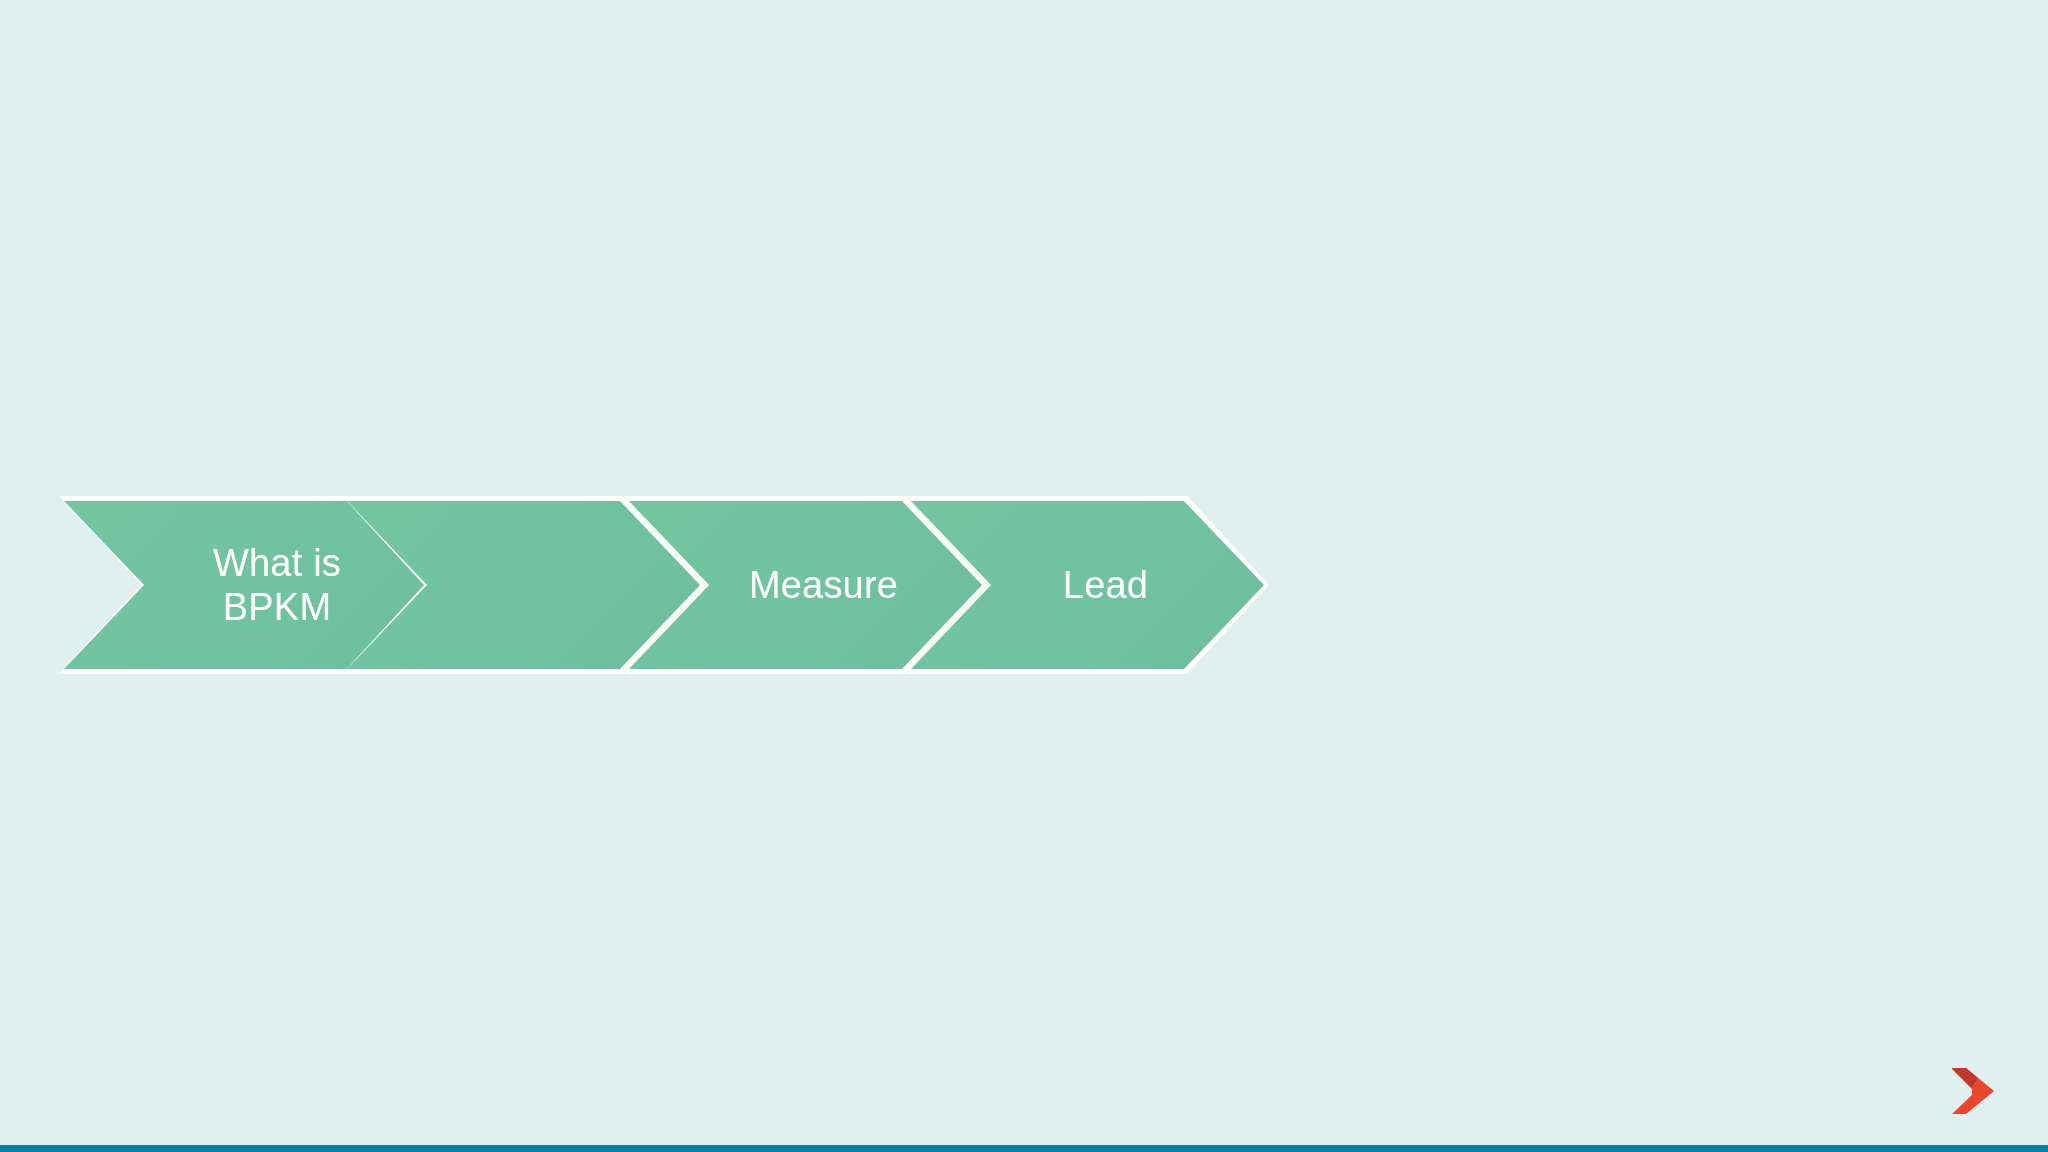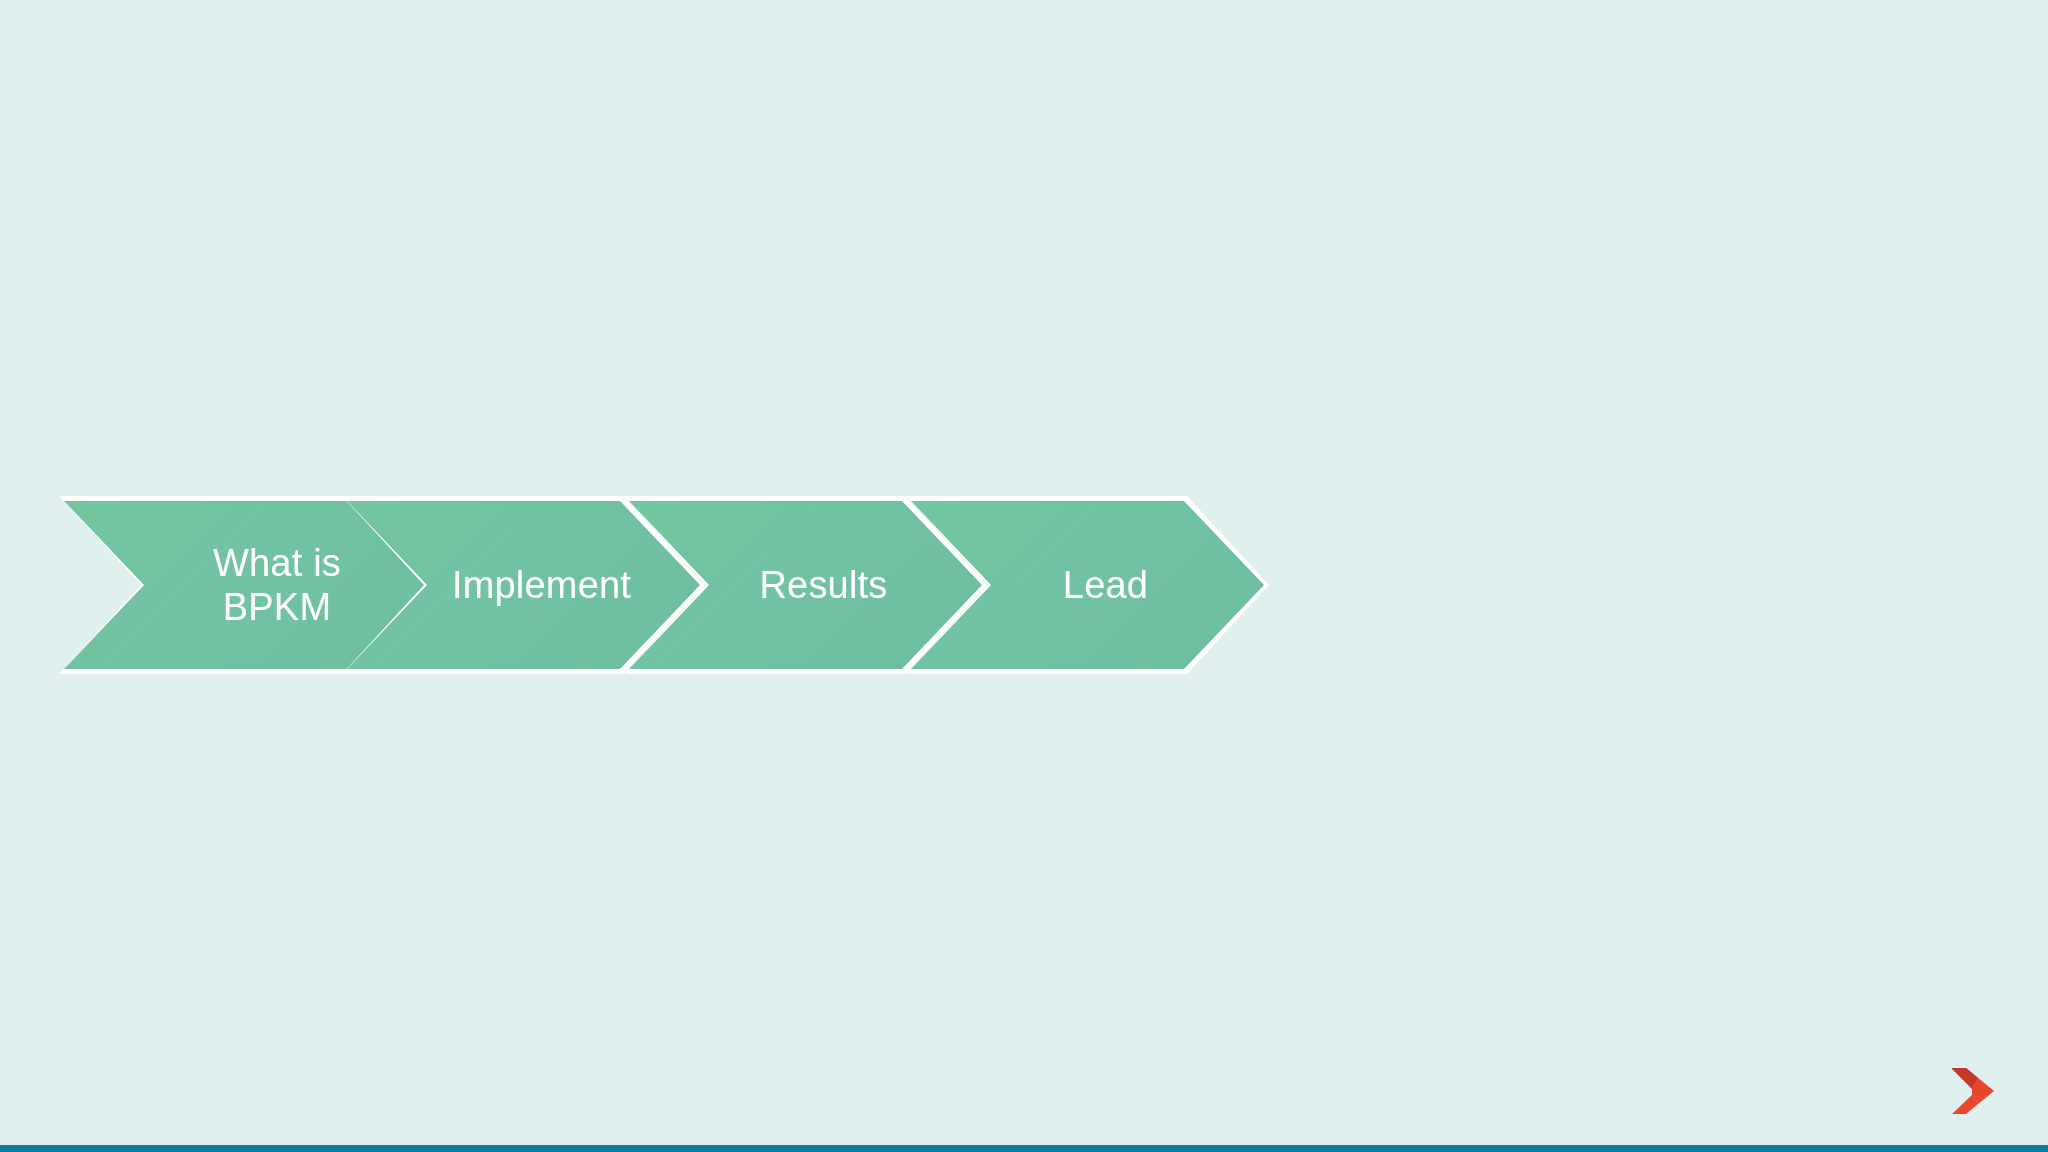--- a/index.html
+++ b/index.html
@@ -124,27 +124,26 @@
     <div class="chevron first" style="left:64px; width:390px;">
       <div class="shape-outline"></div>
       <div class="shape-fill"></div>
       <div class="chevron-label">What is
 BPKM</div>
     </div>
 
     <div class="chevron" style="left:347px; width:353px;">
       <div class="shape-outline"></div>
       <div class="shape-fill"></div>
-      <div class="chevron-label">Implement</div>
     </div>
 
     <div class="chevron" style="left:629px; width:353px;">
       <div class="shape-outline"></div>
       <div class="shape-fill"></div>
-      <div class="chevron-label">Results</div>
+      <div class="chevron-label">Measure</div>
     </div>
 
     <div class="chevron" style="left:911px; width:353px;">
       <div class="shape-outline"></div>
       <div class="shape-fill"></div>
       <div class="chevron-label">Lead</div>
     </div>
 
 
   </div>

